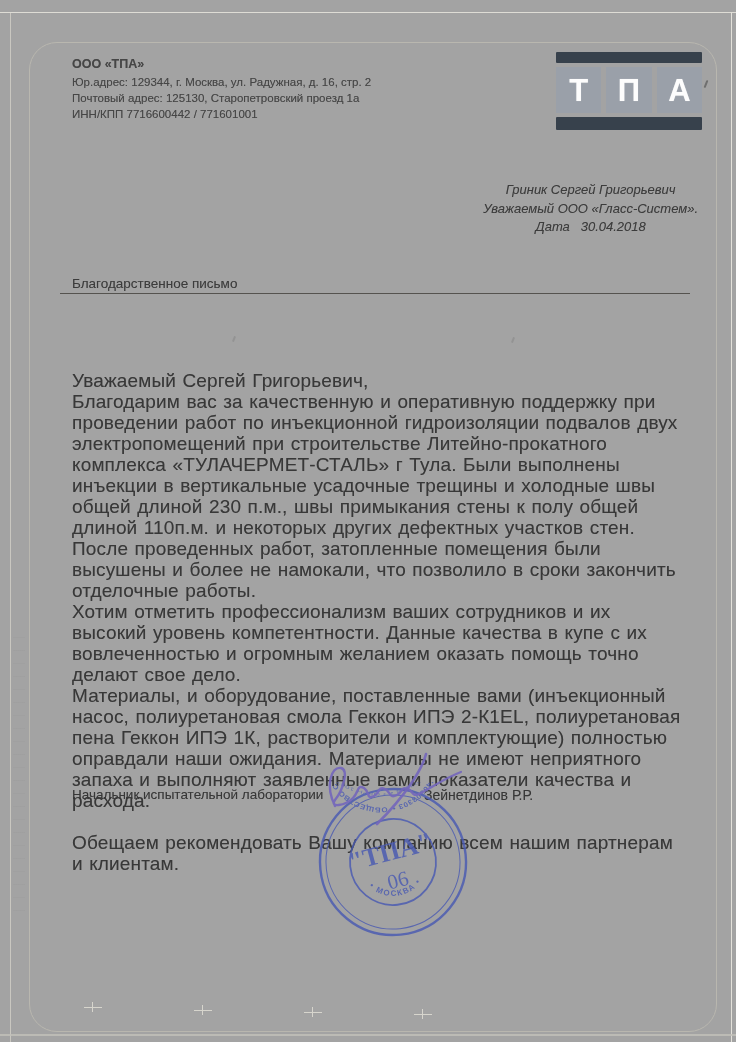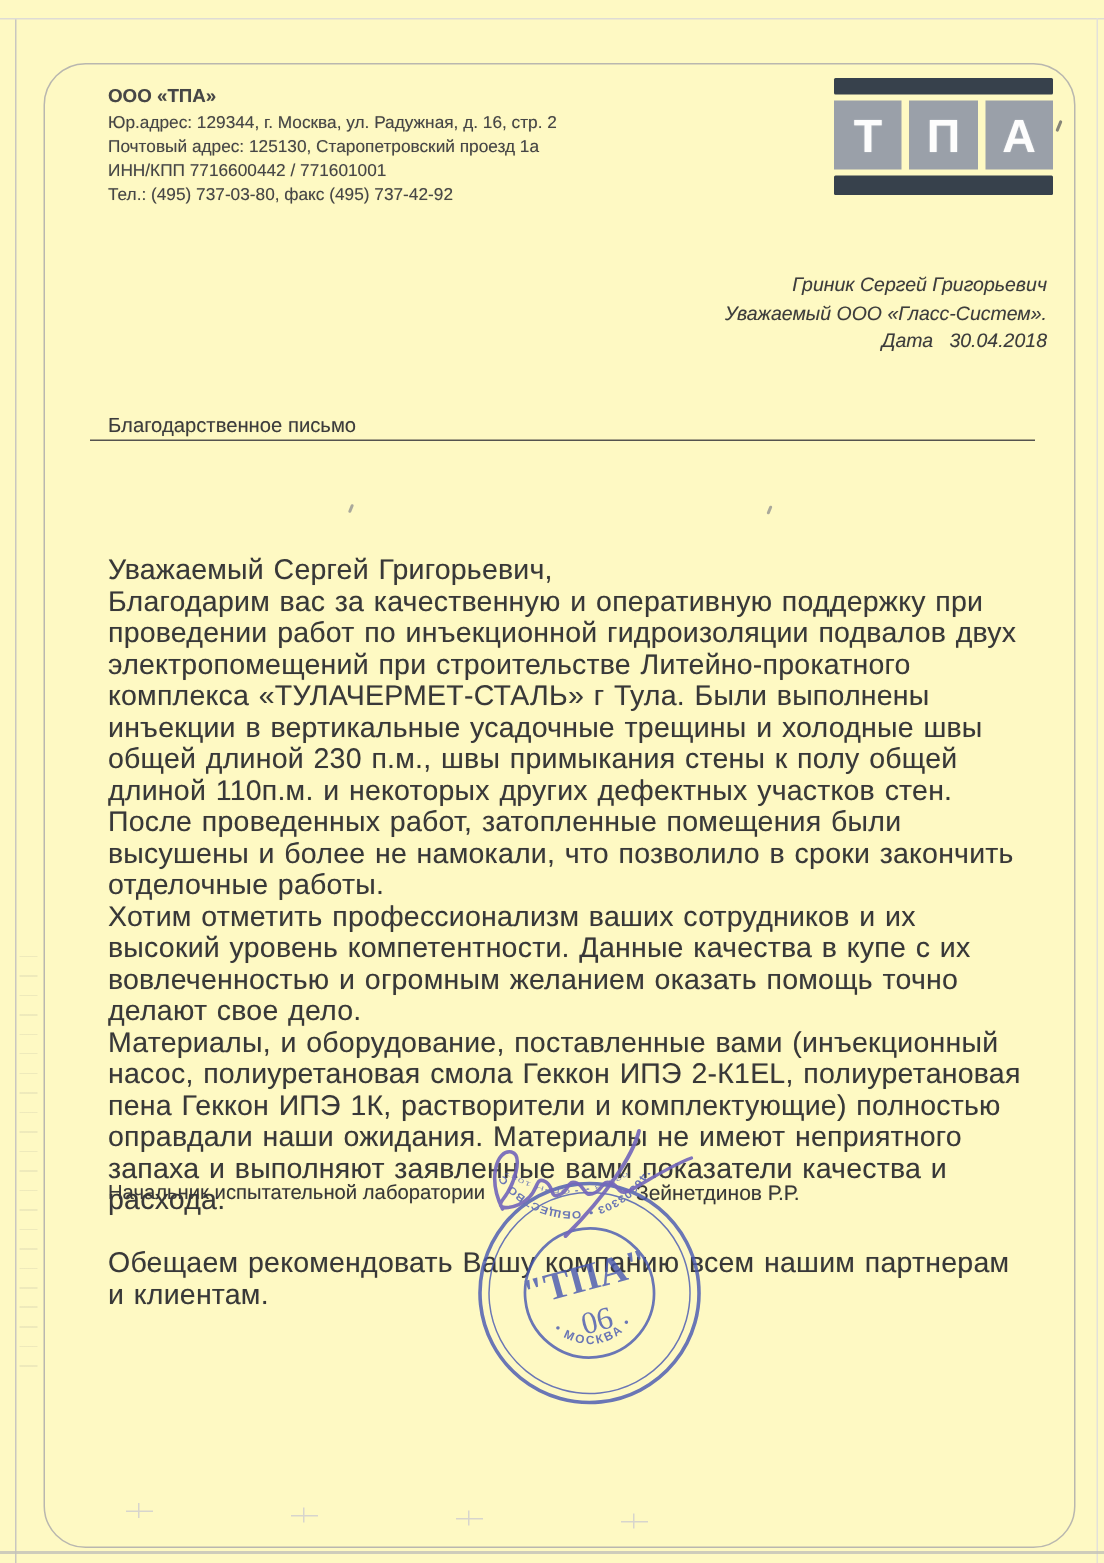--- a/index.html
+++ b/index.html
@@ -3,21 +3,21 @@
 <meta charset="utf-8">
 <style>
   html,body{margin:0;padding:0;}
   body{
     width:736px;height:1042px;position:relative;overflow:hidden;
     background:#ffffff;
     font-family:"Liberation Sans", sans-serif;
     color:#3e3e3e;
   }
   .scan{
-    position:absolute;inset:0;background:#fef9c3;
+    position:absolute;inset:0;background:#a3a3a3;
   }
   
   .edge-left{position:absolute;left:10px;top:12px;bottom:0;width:1px;background:#c9c7c0;}
   .edge-top{position:absolute;left:0;top:12px;right:0;height:1px;background:#dedcd5;}
   .edge-bottom{position:absolute;left:0;top:1034px;right:0;height:2px;background:#c2c0b9;opacity:.8;}
   .edge-right{position:absolute;right:4px;top:12px;bottom:0;width:1px;background:#e3e1da;}
   .page-frame{
     position:absolute;left:29px;top:42px;width:686px;height:988px;
     border:1px solid #b9b7af;border-radius:28px;
   }
@@ -31,21 +31,21 @@
   .logo .bar.bottom{height:13px;margin-top:4px;}
   .logo .tiles{display:flex;gap:5px;margin-top:4px;margin-bottom:0;}
   .logo .tile{
     flex:1;height:46px;background:#9aa0a9;color:#fdfdfd;
     display:flex;align-items:center;justify-content:center;
     font-weight:bold;font-size:31px;line-height:1;
     text-shadow:0 0 1px rgba(255,255,255,.5);
   }
   
   .recipient{
-    position:absolute;right:38px;top:181px;text-align:right;
+    position:absolute;right:38px;top:181px;text-align:center;
     font-style:italic;font-size:13px;line-height:18.5px;color:#3c3c3c;
     text-shadow:0 0 .5px rgba(40,40,40,.3);
   }
   .recipient div{white-space:pre;}
   
   .title{
     position:absolute;left:72px;top:276px;font-size:13.5px;color:#3c3c3c;
     text-shadow:0 0 .5px rgba(40,40,40,.3);
     text-align:center;
   }
@@ -96,21 +96,20 @@
   <div class="edge-top"></div>
   <div class="edge-right"></div>
   <div class="edge-bottom"></div>
   <div class="page-frame"></div>
 
   <div class="header">
     <div class="company">ООО «ТПА»</div>
     <div>Юр.адрес: 129344, г. Москва,  ул. Радужная, д. 16, стр. 2</div>
     <div>Почтовый адрес: 125130, Старопетровский проезд 1а</div>
     <div>ИНН/КПП 7716600442 / 771601001</div>
-    <div>Тел.: (495) 737-03-80, факс (495) 737-42-92</div>
   </div>
 
   <div class="logo">
     <div class="bar top"></div>
     <div class="tiles">
       <div class="tile">Т</div>
       <div class="tile">П</div>
       <div class="tile">А</div>
     </div>
     <div class="bar bottom"></div>

